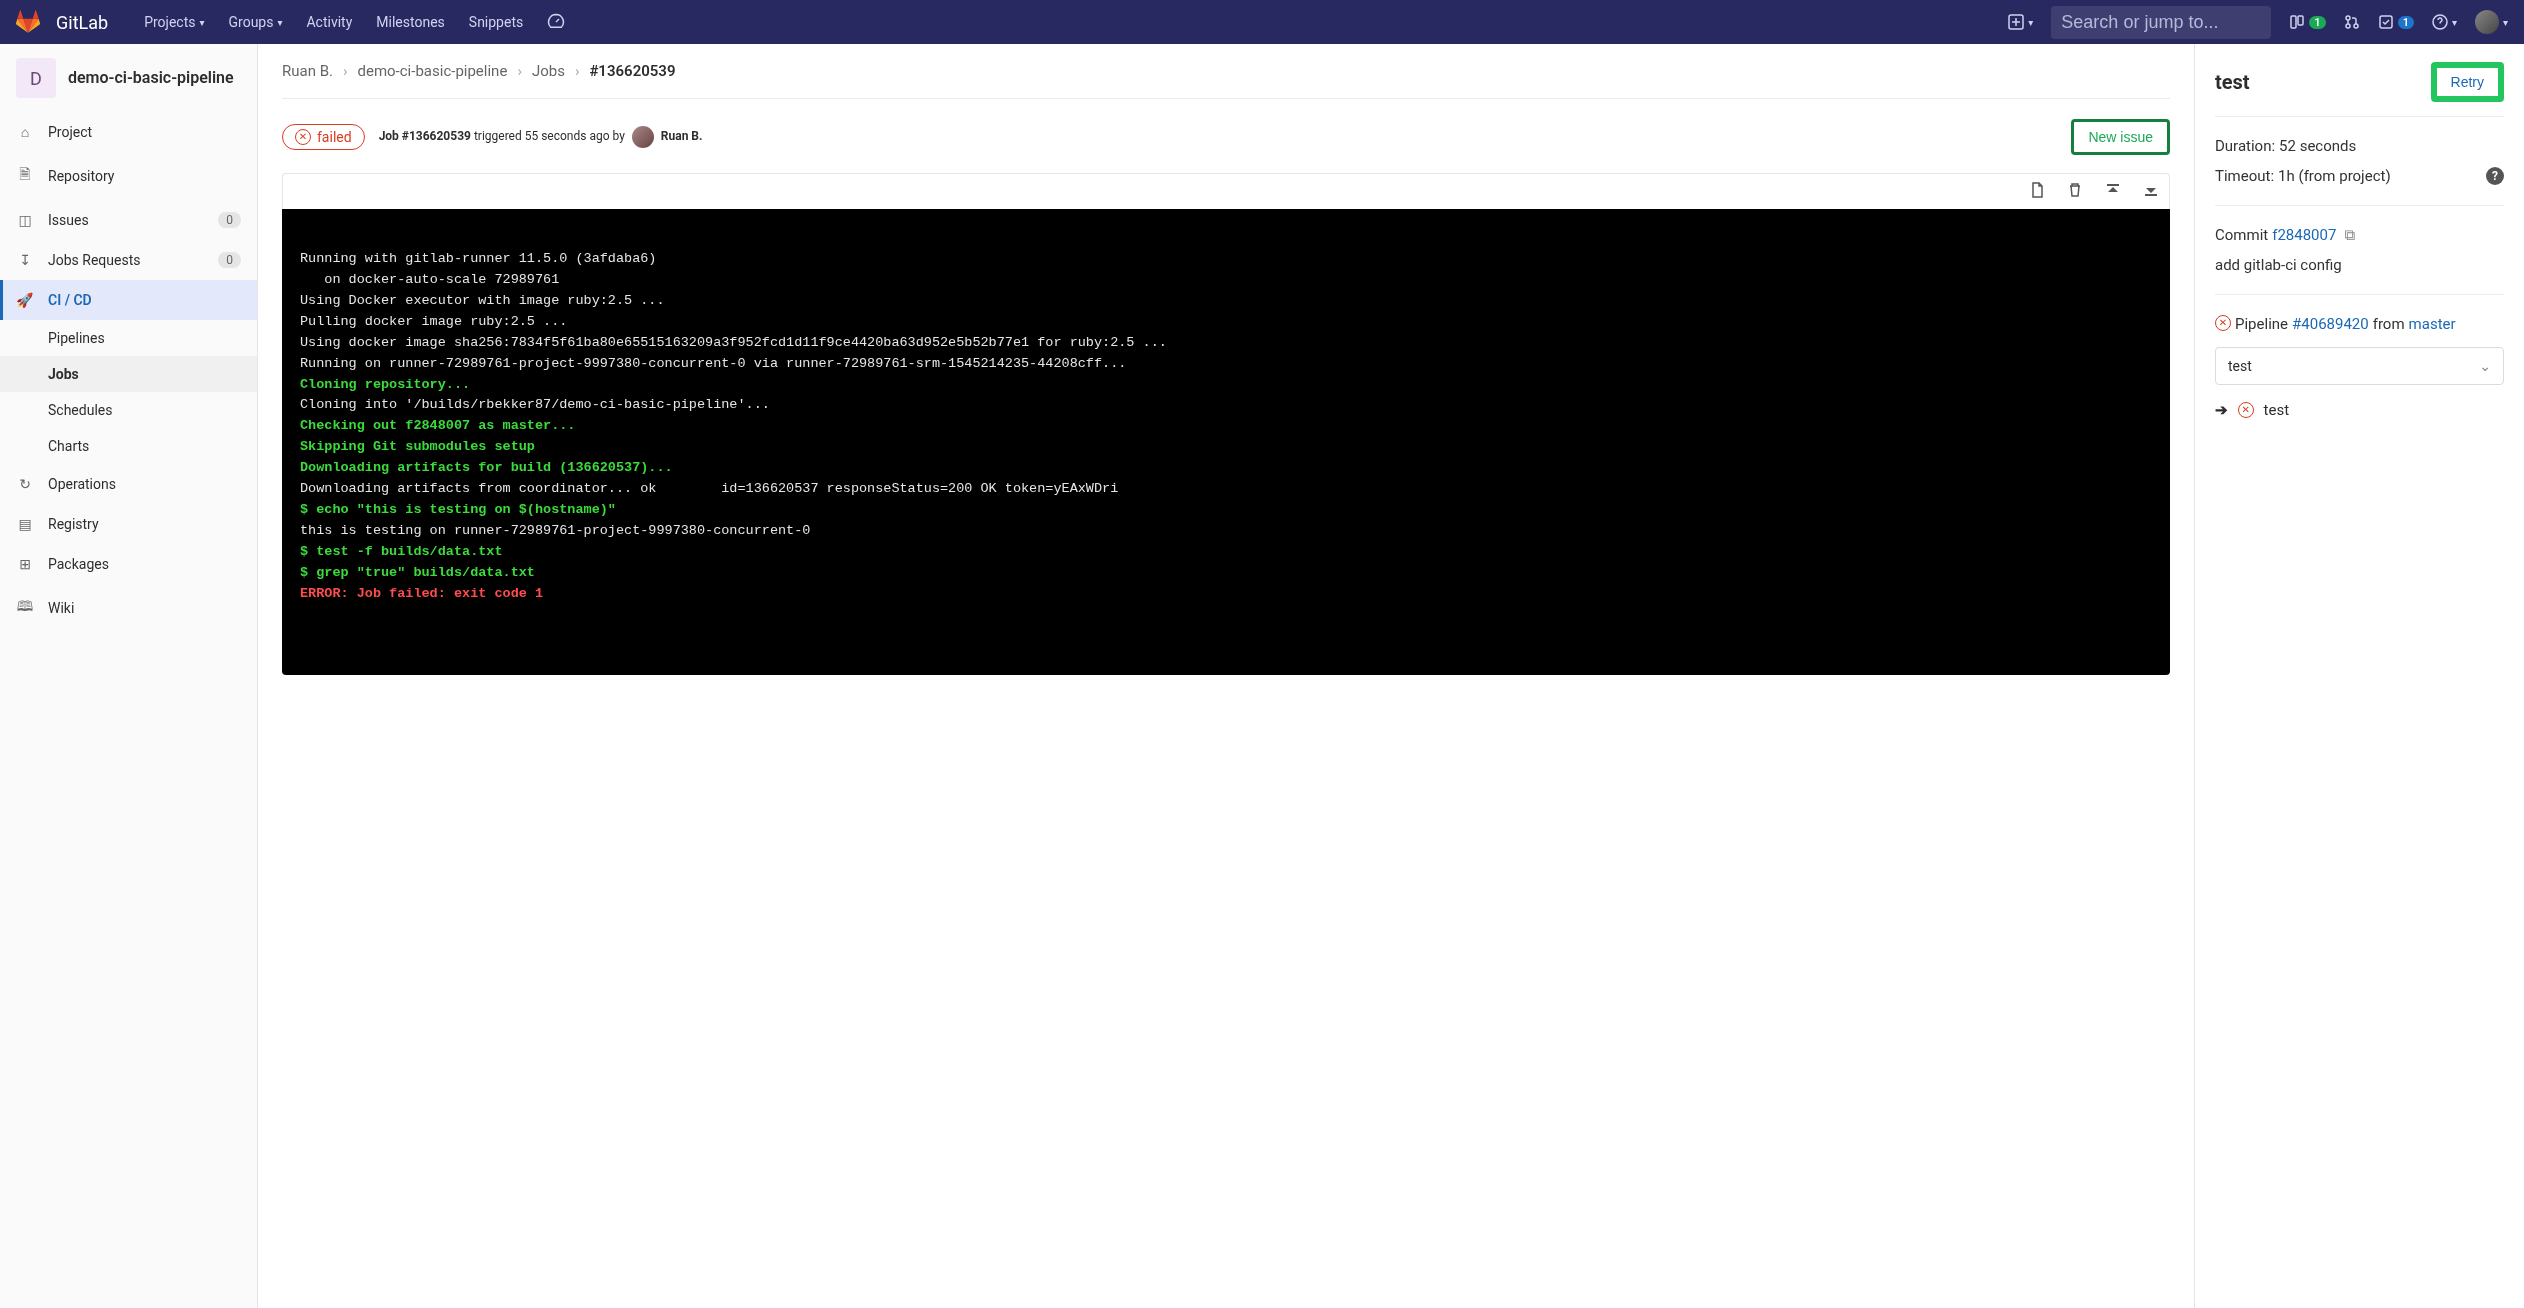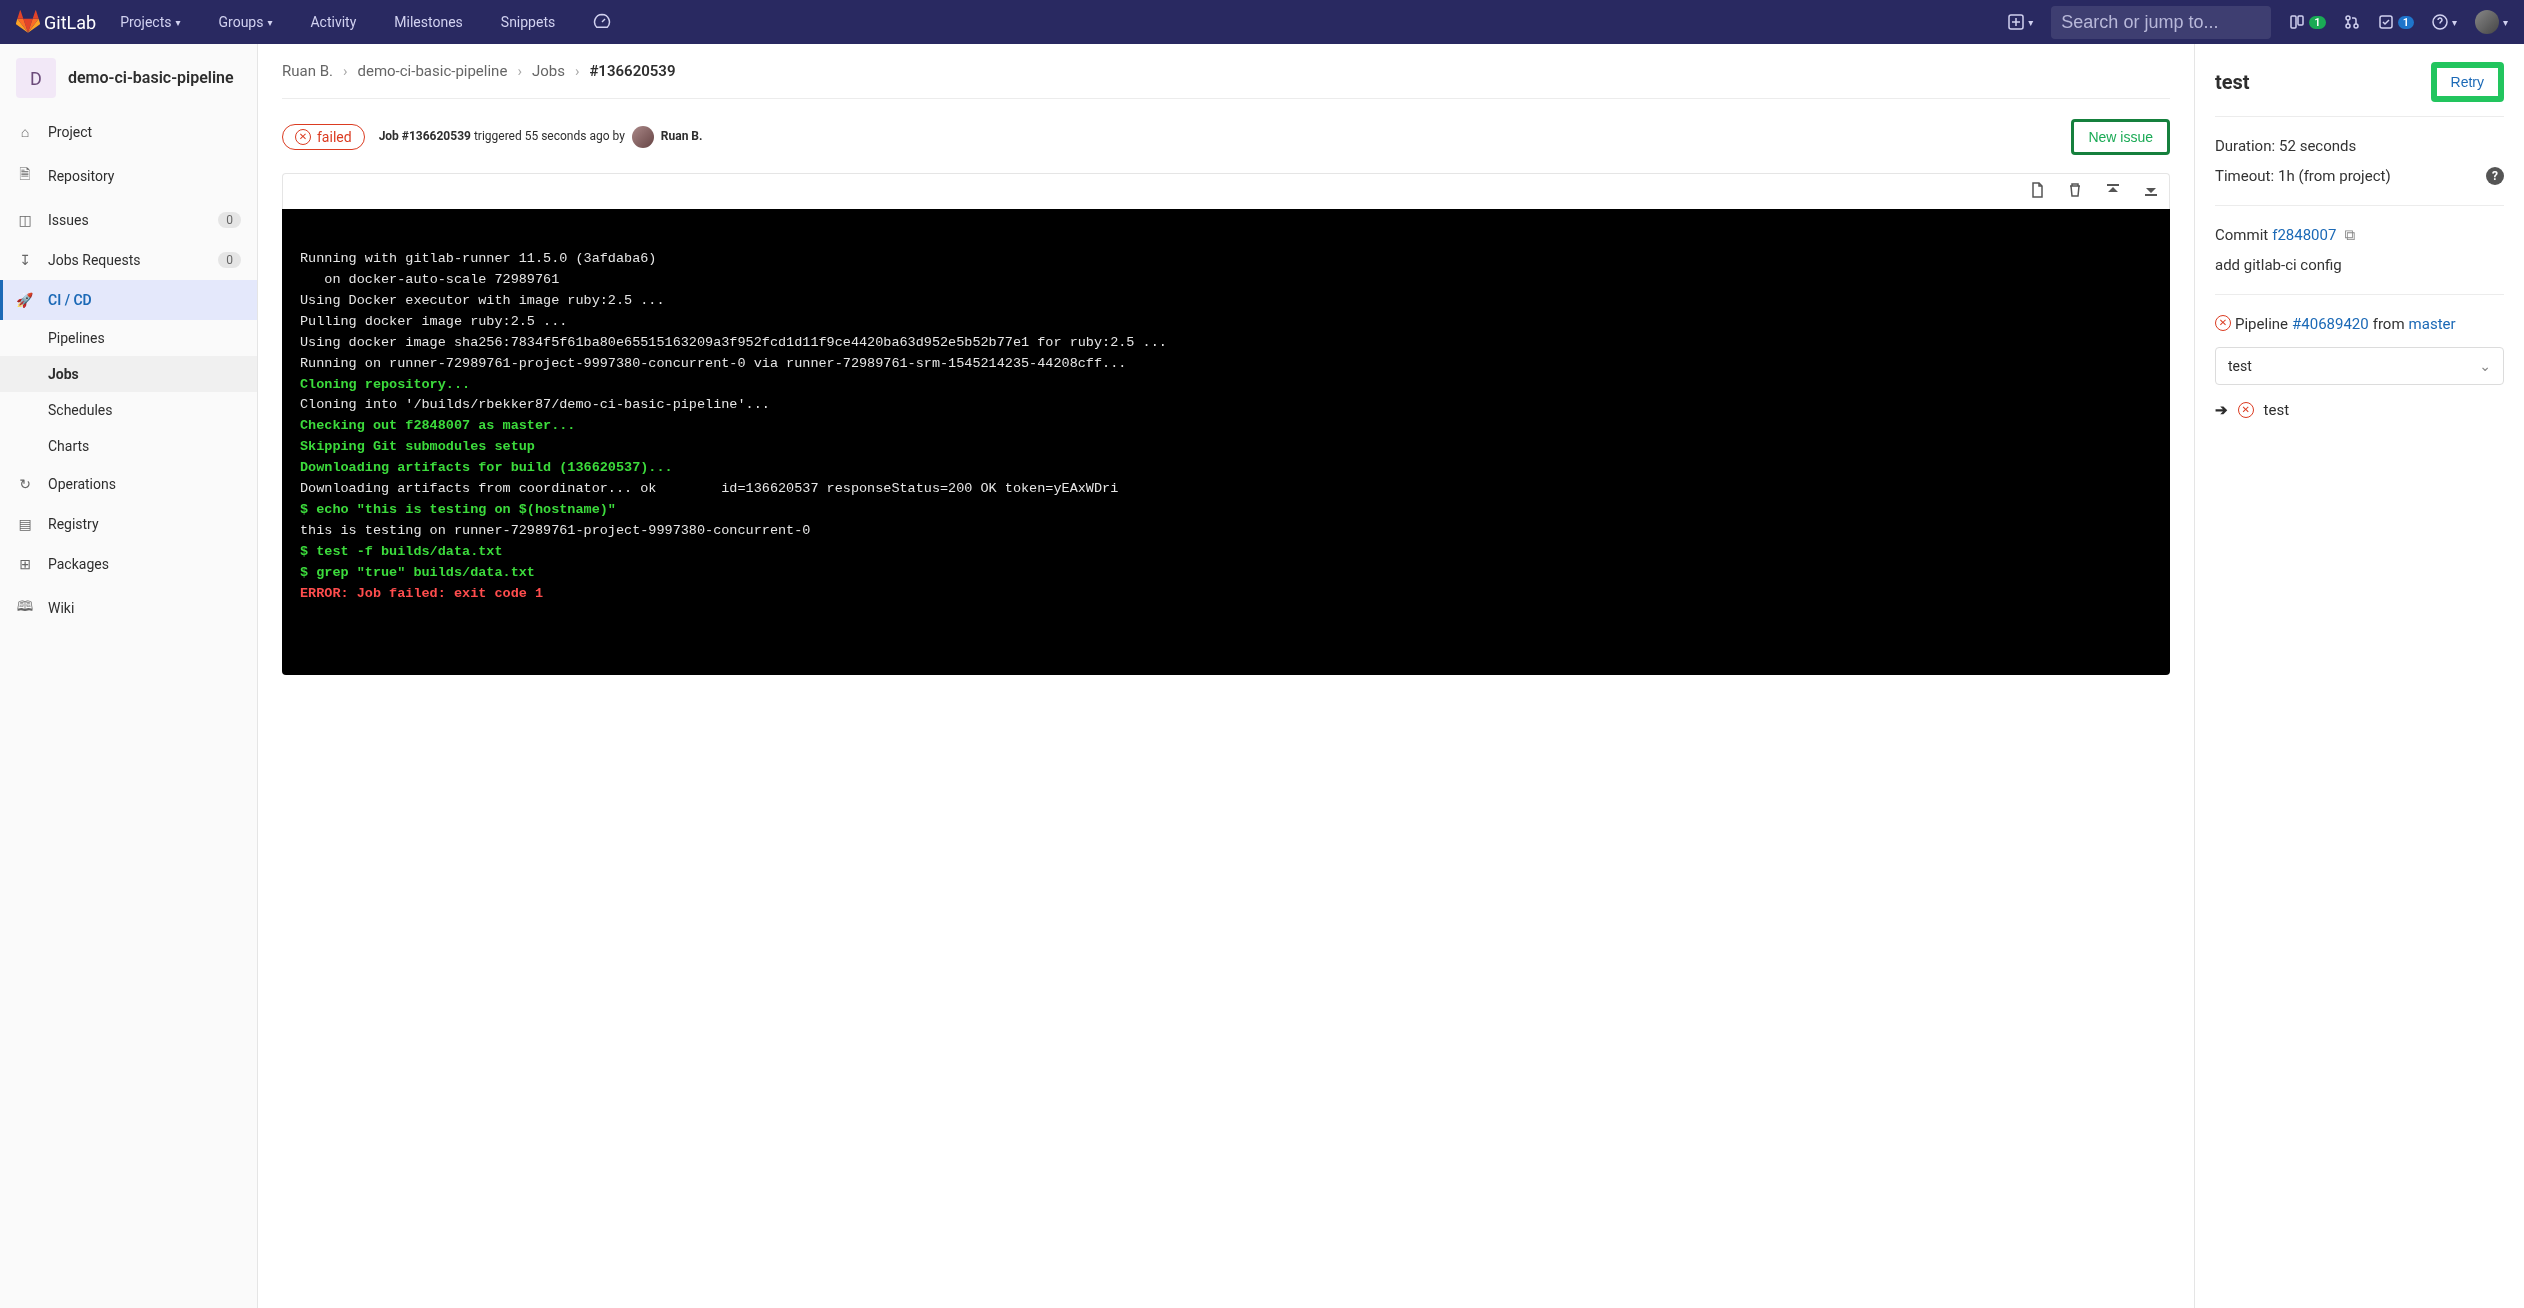--- a/index.html
+++ b/index.html
@@ -1,22 +1,22 @@
 <!DOCTYPE html>
 <html><head>
 <meta charset="utf-8">
 <style>
 * { box-sizing: border-box; margin: 0; padding: 0; }
 body { font-family: -apple-system, BlinkMacSystemFont, "Segoe UI", Roboto, sans-serif; font-size: 14px; color: #2e2e2e; }
 
 
 .header { background: #292961; height: 44px; display: flex; align-items: center; padding: 0 16px; color: #fff; }
-.logo { display: flex; align-items: center; gap: 4px; font-size: 18px; font-weight: 400; margin-right: 24px; }
+.logo { display: flex; align-items: center; gap: 16px; font-size: 18px; font-weight: 400; margin-right: 24px; }
 .logo svg { width: 24px; height: 24px; }
-.nav-links { display: flex; gap: 38px; align-items: center; }
+.nav-links { display: flex; gap: 24px; align-items: center; margin-left: 12px; }
 .nav-link { color: #d1d1f0; cursor: pointer; display: flex; align-items: center; gap: 4px; font-size: 14px; }
 .header-right { margin-left: auto; display: flex; align-items: center; gap: 18px; }
 .header-icon-btn { color: #d1d1f0; cursor: pointer; display: flex; align-items: center; gap: 4px; }
 .search-box { background: rgba(255,255,255,0.1); border-radius: 4px; padding: 6px 10px; display: flex; align-items: center; gap: 8px; width: 220px; }
 .search-box input { background: transparent; border: none; color: #d1d1f0; outline: none; flex: 1; font-size: 18px; }
 .search-box input::placeholder { color: #b8b8d9; }
 .badge-green { background: #1aaa55; color: #fff; border-radius: 8px; padding: 0 5px; font-size: 11px; font-weight: 600; min-width: 14px; text-align: center; }
 .badge-blue { background: #1f75cb; color: #fff; border-radius: 8px; padding: 0 5px; font-size: 11px; font-weight: 600; min-width: 14px; text-align: center; }
 .avatar { width: 24px; height: 24px; border-radius: 50%; background: linear-gradient(135deg,#888,#444); }
 .chevron { font-size: 10px; }

